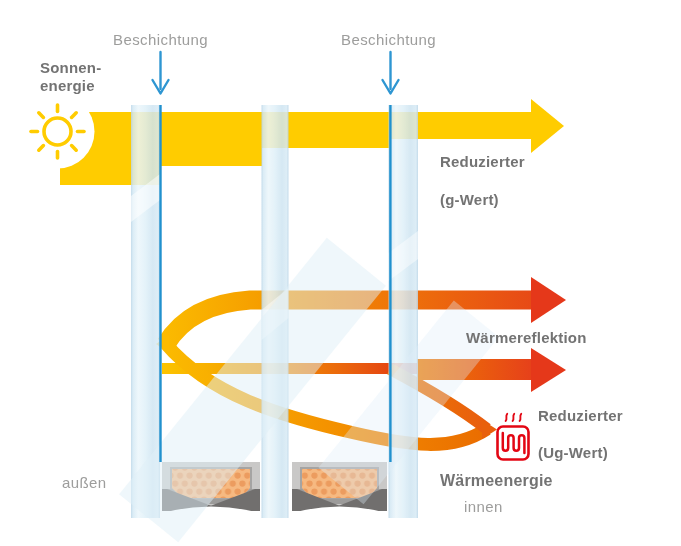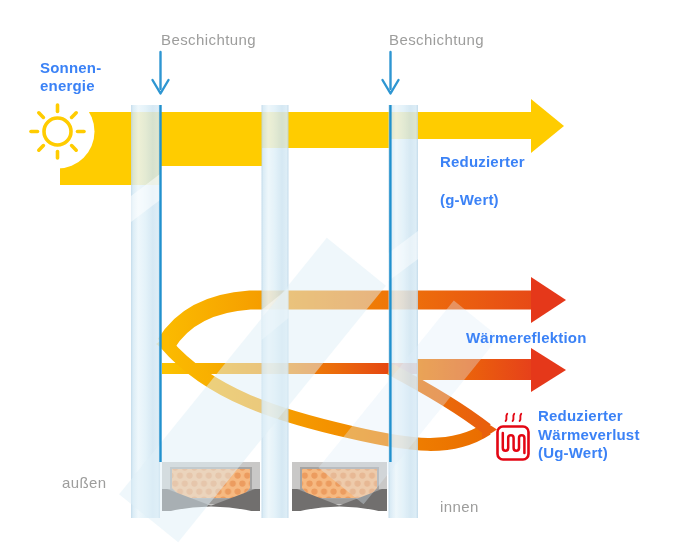--- a/index.html
+++ b/index.html
@@ -2,22 +2,22 @@
 <html><head>
 <meta charset="utf-8">
 <style>
   html,body{margin:0;padding:0;background:#fff;}
   .stage{
     position:relative;width:681px;height:546px;background:#ffffff;
     overflow:hidden;font-family:"Liberation Sans","DejaVu Sans",sans-serif;
   }
   .stage svg.base{position:absolute;left:0;top:0;}
   .lbl{position:absolute;color:#9D9D9C;font-size:15px;letter-spacing:.4px;line-height:18px;white-space:nowrap;}
-  .lbl.dark{color:#3b82f6;font-weight:bold;letter-spacing:.2px;}
-  .lbl.centered{transform:translateX(-50%);margin-left:48px;}
+  .lbl.dark{color:#737373;font-weight:bold;letter-spacing:.2px;}
+  .lbl.centered{transform:translateX(-50%);}
   .lbl.lh19{line-height:19px;}
   .lbl.lh185{line-height:18.5px;}
   .radiator{position:absolute;left:492px;top:408px;}
 </style>
 </head>
 <body>
 
 <div class="stage">
 
   <svg class="base" width="681" height="546" viewBox="0 0 681 546">
@@ -169,22 +169,23 @@
   <div class="lbl dark lh19" style="left:440px;top:152px">
     <span>Reduzierter</span><br>
     <br>
     <span>(g-Wert)</span>
   </div>
 
   <div class="lbl dark" style="left:466px;top:329px">Wärmereflektion</div>
 
   <div class="lbl dark lh185" style="left:538px;top:407px">
     <span>Reduzierter</span><br>
-    <span>Wärmeverlust</span><br>
+    <br>
     <span>(Ug-Wert)</span>
   </div>
 
+  <div class="lbl dark" style="left:440px;top:472px;font-size:16px">Wärmeenergie</div>
 
-  <div class="lbl" style="left:440px;top:498px">innen</div>
+  <div class="lbl" style="left:464px;top:498px">innen</div>
 
   <div class="lbl" style="left:62px;top:474px">außen</div>
 
 </div>
 
 </body></html>

